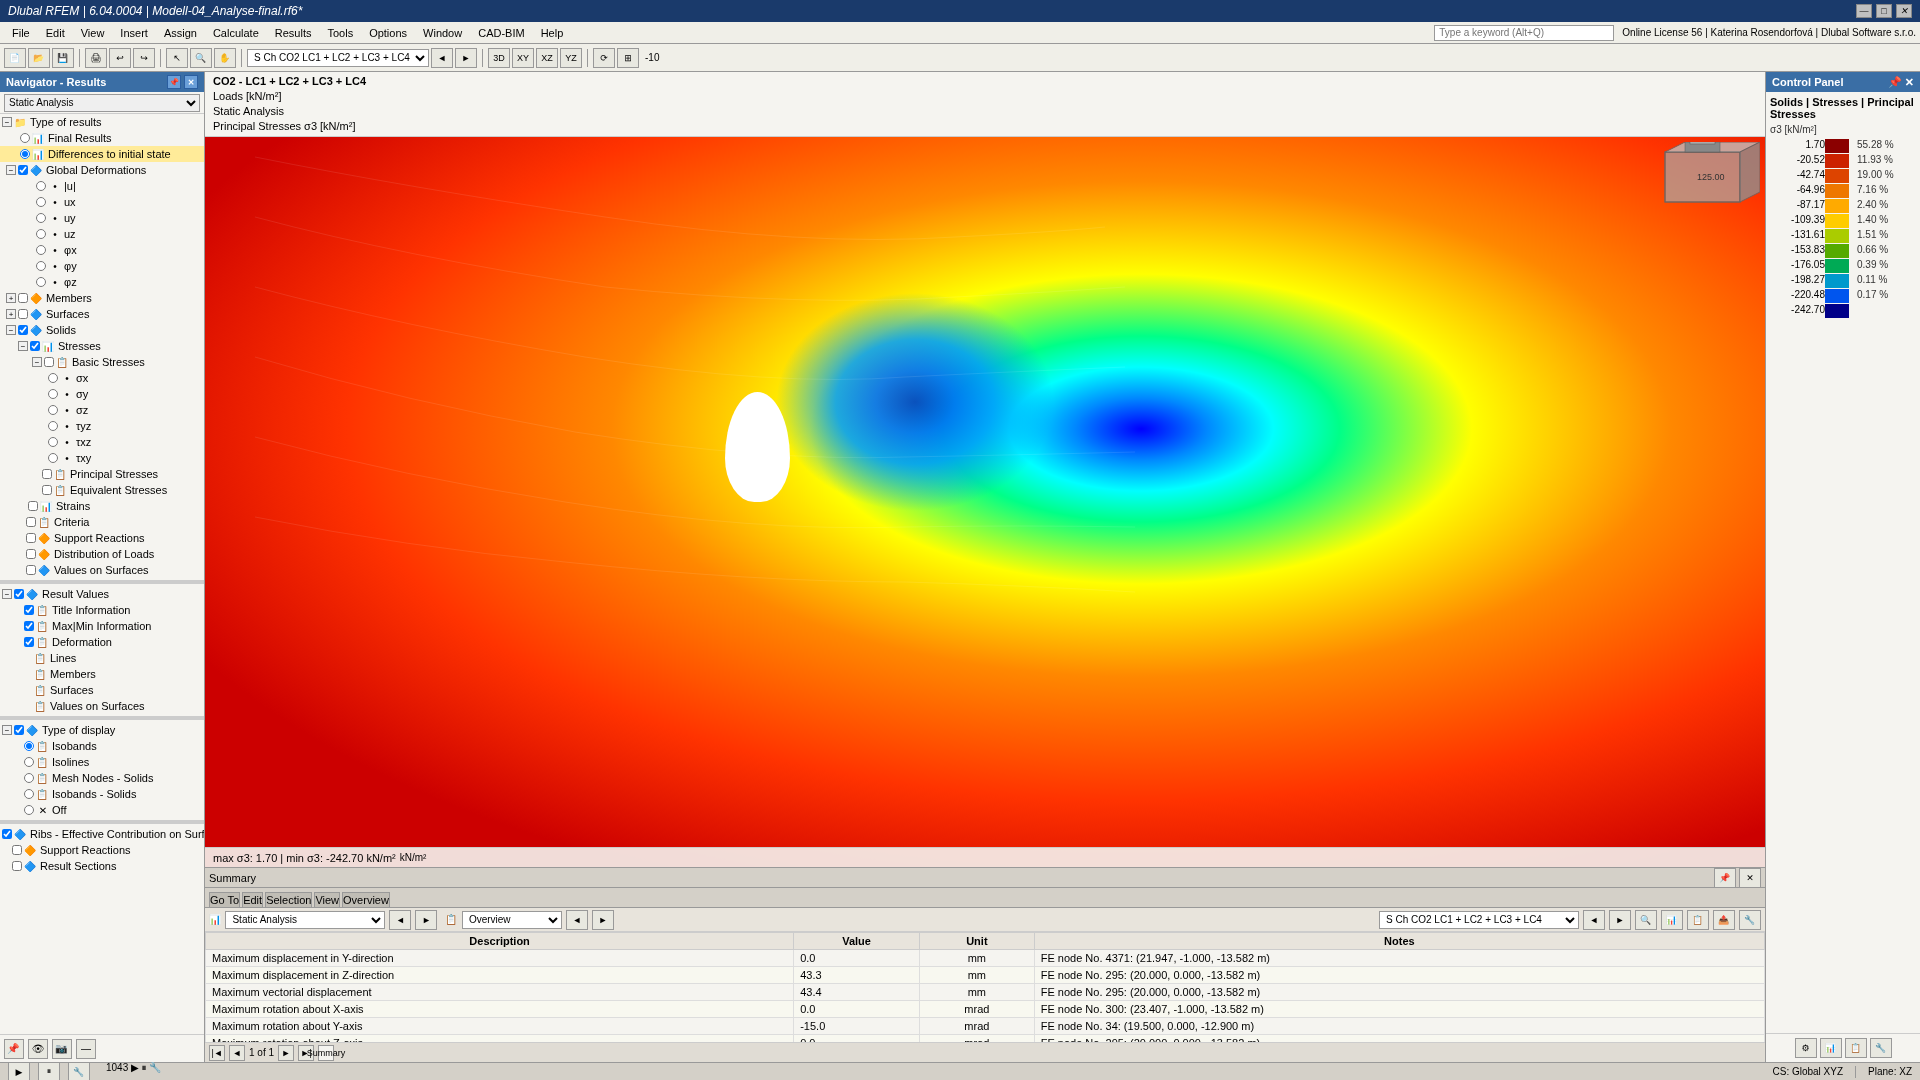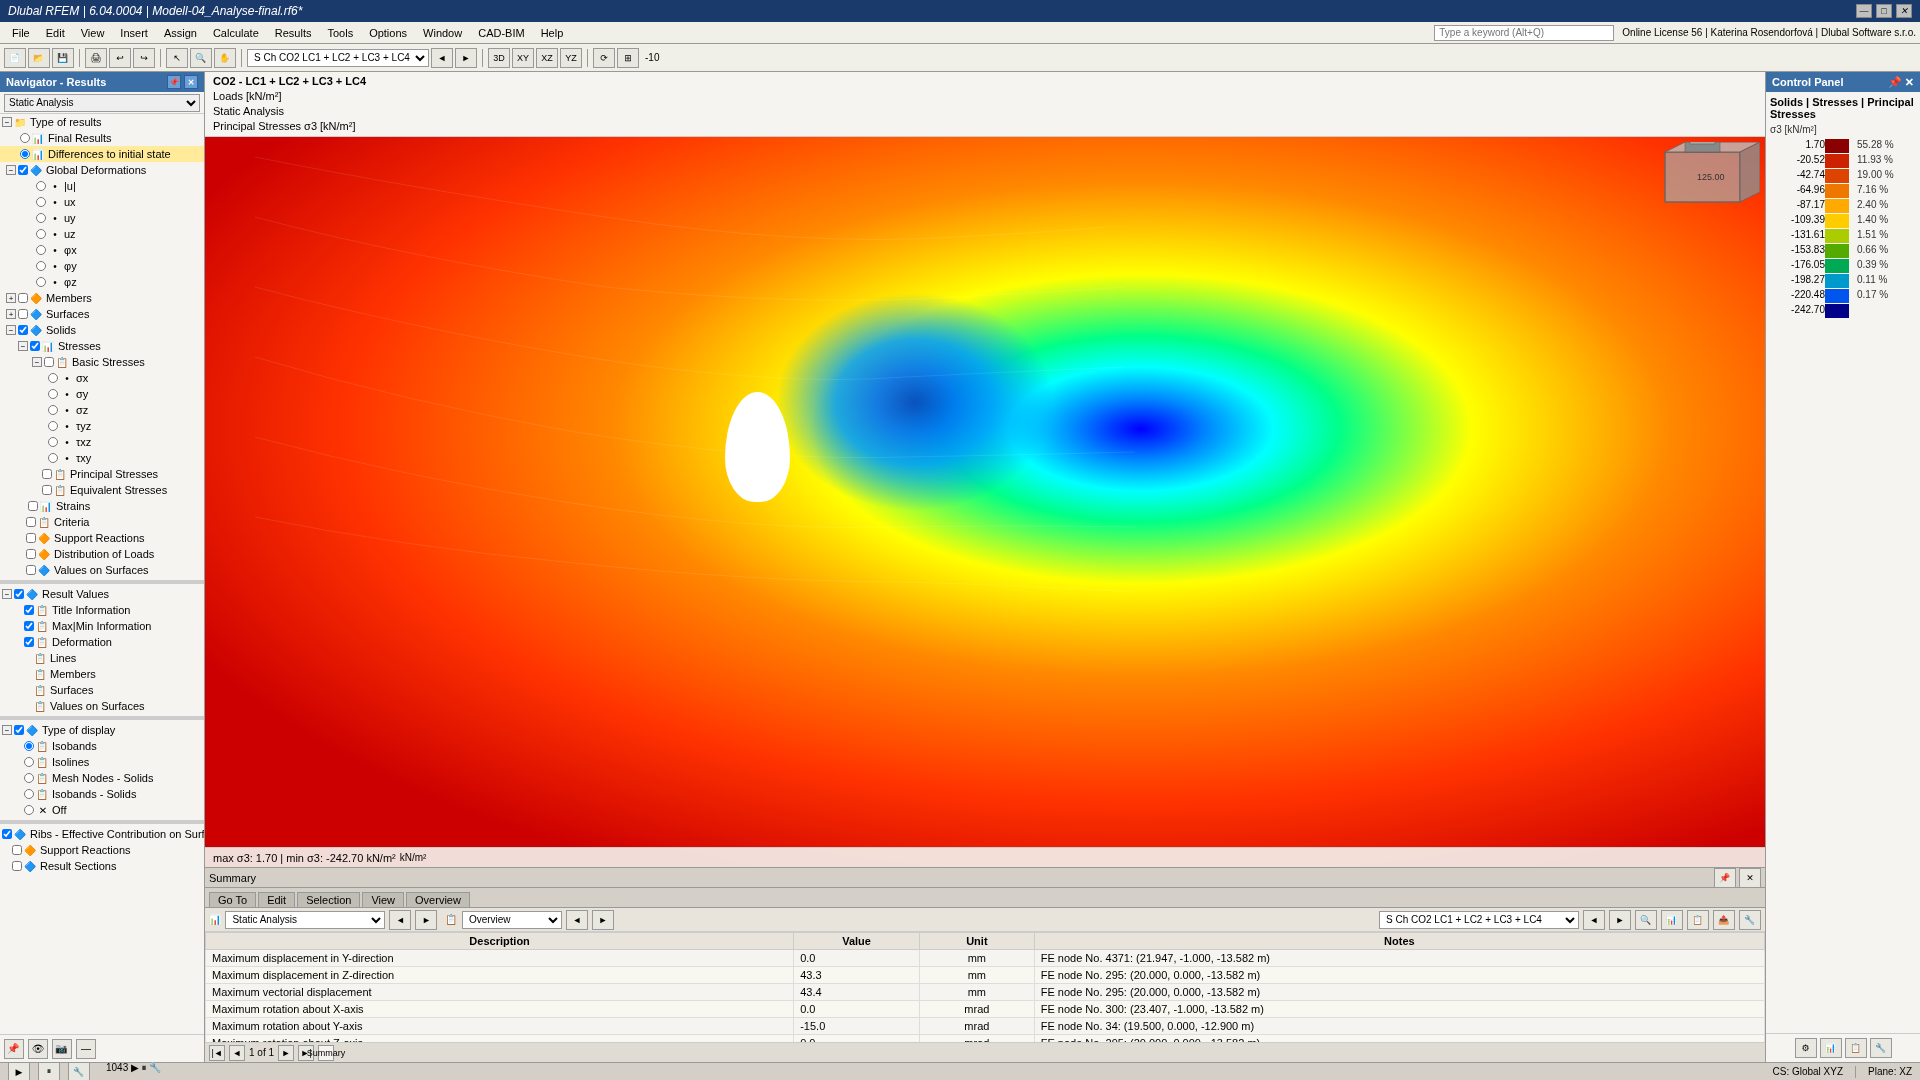--- a/index.html
+++ b/index.html
@@ -61,21 +61,21 @@
     
     #box-3d { position: absolute; top: 5px; right: 5px; width: 115px; height: 90px; }
 
     
     #viewport-status { position: absolute; bottom: 0; left: 0; right: 0; background: rgba(245,244,240,0.9); height: 20px; display: flex; align-items: center; padding: 0 8px; font-size: 11px; border-top: 1px solid #ccc; }
 
     
     #summary-panel { background: #f5f4f0; border-top: 1px solid #999; height: 195px; display: flex; flex-direction: column; }
     #summary-header { background: #d4d0c8; height: 20px; display: flex; align-items: center; justify-content: space-between; padding: 0 4px; border-bottom: 1px solid #999; }
     #summary-tabs { height: 20px; background: #d4d0c8; display: flex; align-items: flex-end; padding: 0 4px; border-bottom: 1px solid #999; gap: 2px; }
-    .summary-tab { padding: 1px 8px; background: #c0bdb5; border: 1px solid #999; border-bottom: none; font-size: 11px; cursor: pointer; }
+    .summary-tab { padding: 1px 0; background: #c0bdb5; border: 1px solid #999; border-bottom: none; font-size: 11px; cursor: pointer; }
     .summary-tab.active { background: #f5f4f0; }
     #summary-toolbar { height: 24px; background: #e8e4dc; display: flex; align-items: center; padding: 0 4px; border-bottom: 1px solid #ccc; gap: 4px; }
     .sum-combo { height: 18px; font-size: 10px; background: #fff; border: 1px solid #999; padding: 0 2px; }
     #summary-table-container { flex: 1; overflow-y: auto; }
     #summary-table { width: 100%; border-collapse: collapse; font-size: 11px; }
     #summary-table th { background: #e8e4dc; border: 1px solid #ccc; padding: 2px 6px; text-align: center; font-weight: bold; position: sticky; top: 0; }
     #summary-table td { border: 1px solid #ddd; padding: 2px 6px; }
     #summary-table tr:nth-child(even) { background: #f8f8f0; }
     #summary-table td:nth-child(2) { text-align: left; }
     #summary-table td:nth-child(3) { text-align: center; }

